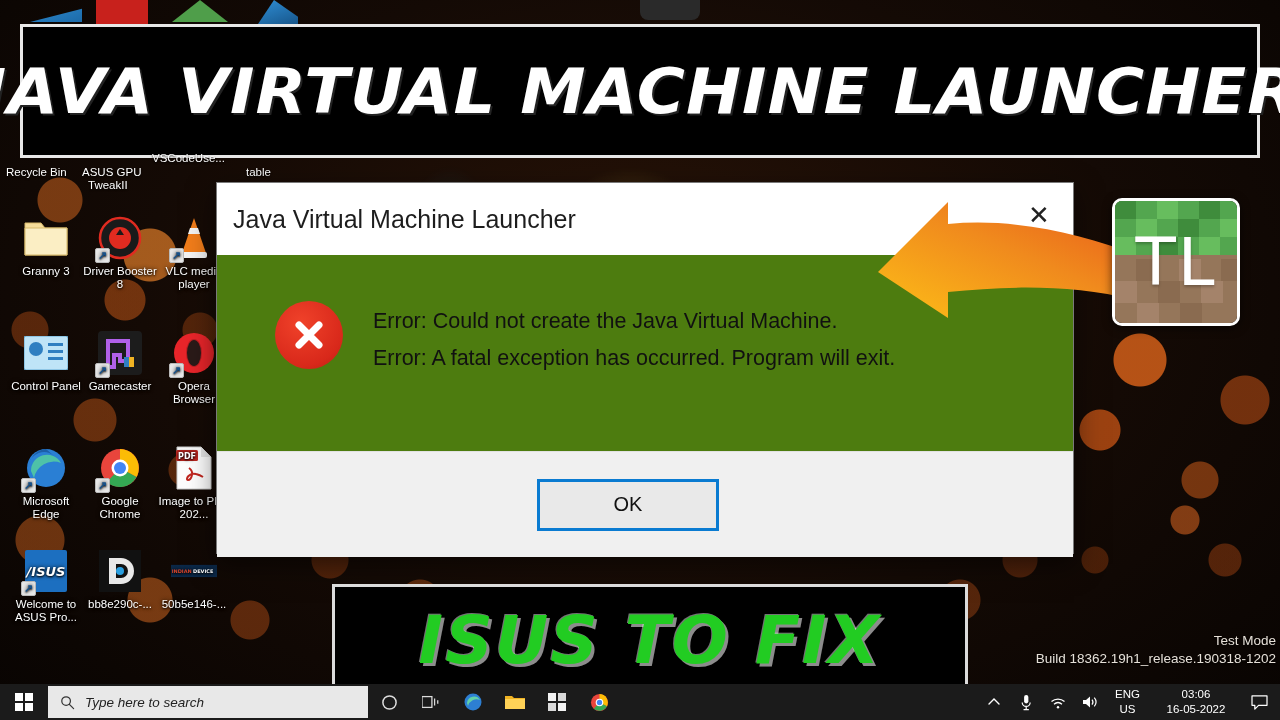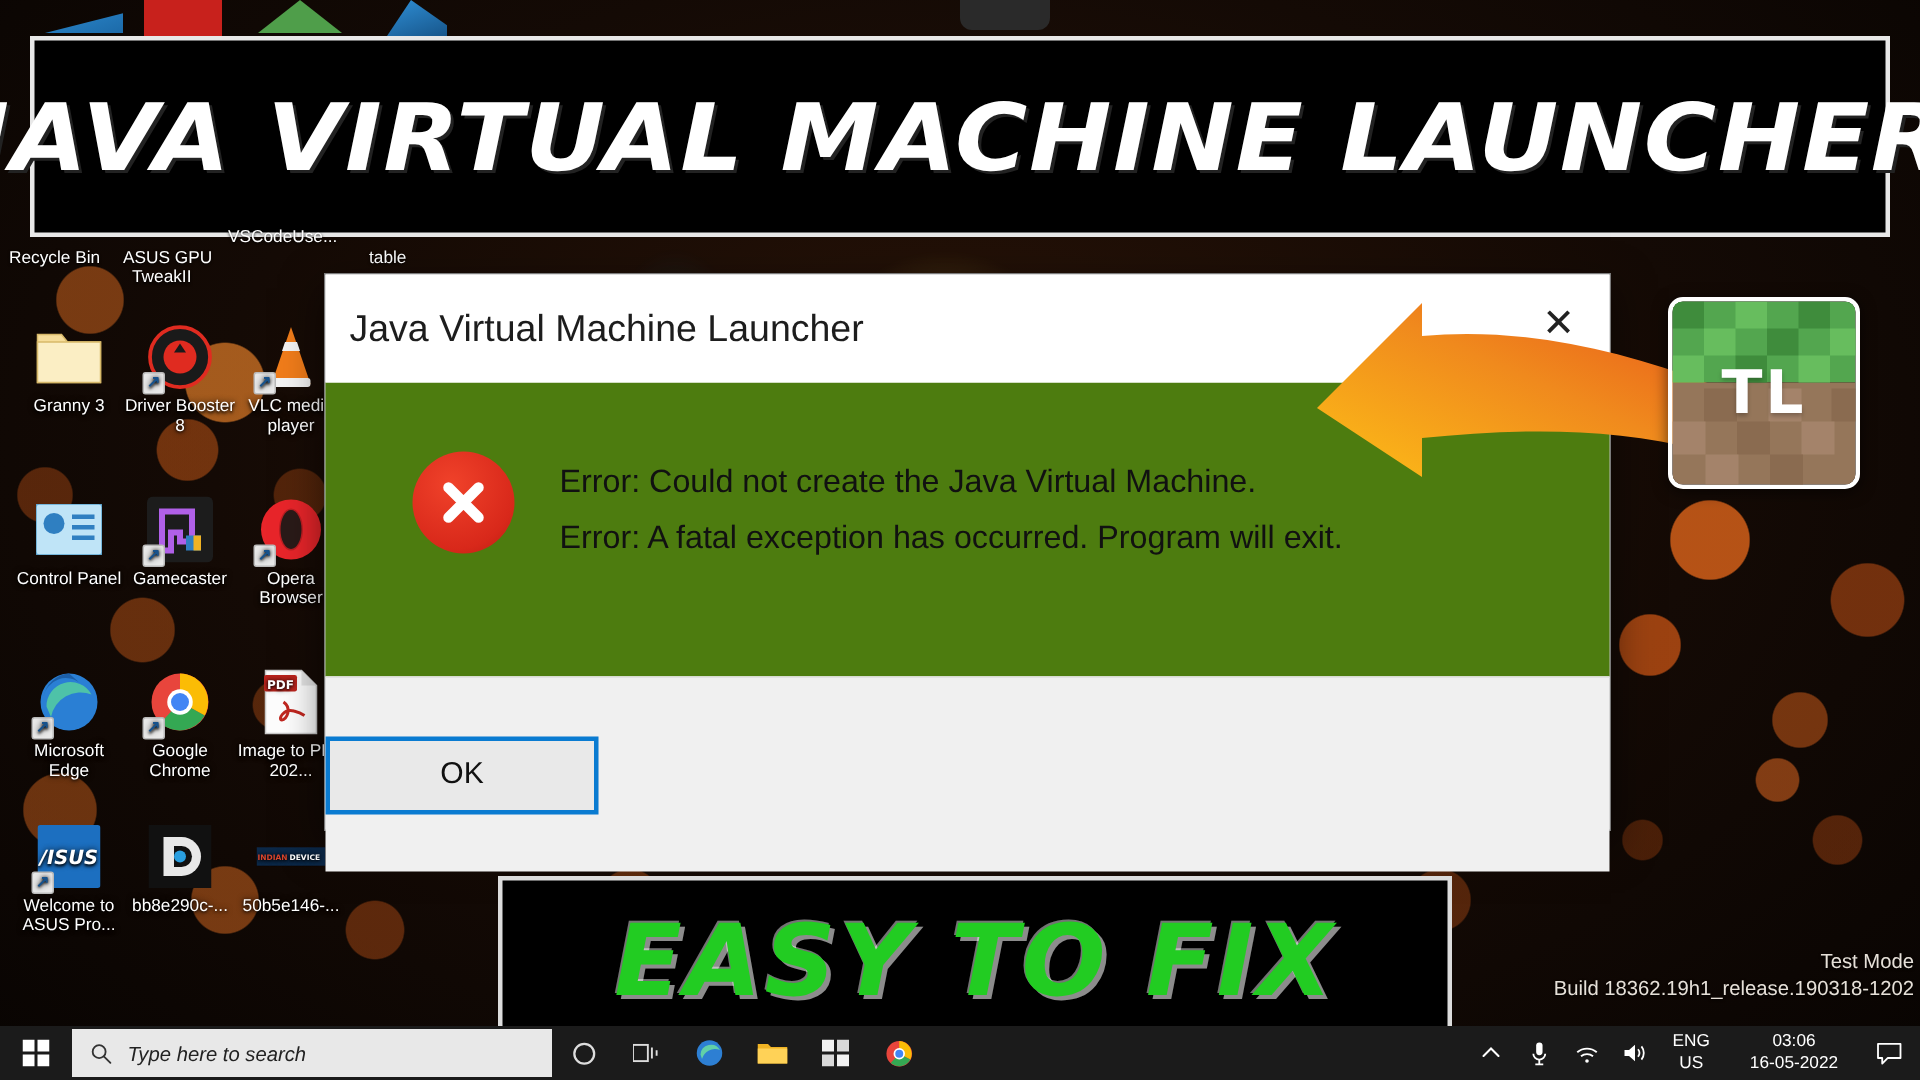--- a/index.html
+++ b/index.html
@@ -133,22 +133,22 @@
     display: flex; align-items: center; justify-content: center; flex: none;
     margin-top: 2px;
   }
   #error-icon svg { display: block; }
   #error-msgs { margin-left: 30px; padding-top: 4px; }
   #error-msgs div {
     font-size: 21.5px; color: #111; line-height: 37px;
     font-family: "Liberation Sans", sans-serif; white-space: nowrap;
   }
   #dialog-footer {
-    height: 130px; background: #f0f0f0; border-top: 1px solid #e2e2e2;
-    display: flex; align-items: center; justify-content: flex-start;
+    height: 106px; background: #f0f0f0; border-top: 1px solid #e2e2e2;
+    display: flex; align-items: center; justify-content: center;
     padding-right: 34px;
   }
   #ok-button {
     width: 182px; height: 52px; background: #e9e9e9;
     border: 3px solid #0a7bd1; color: #111; font-size: 20px;
     font-family: "Liberation Sans", sans-serif; cursor: pointer;
   }
 
   
   #callout-arrow { position: absolute; left: 862px; top: 196px; width: 280px; height: 130px; z-index: 35; }
@@ -157,21 +157,21 @@
   #tl-icon {
     position: absolute; left: 1112px; top: 198px; width: 128px; height: 128px;
     border: 3px solid #fff; border-radius: 10px; overflow: hidden; z-index: 36;
     box-shadow: 0 2px 10px rgba(0,0,0,.6);
   }
   #tl-icon .grass { position: absolute; inset: 0 0 56% 0; background: #53a64f; }
   #tl-icon .dirt { position: absolute; inset: 44% 0 0 0; background: #95765a; }
   #tl-icon .px { position: absolute; }
   #tl-text {
     position: absolute; inset: 0; display: flex; align-items: center; justify-content: center;
-    color: #fff; font-size: 40px; font-weight: bold; letter-spacing: 2px;
+    color: #fff; font-size: 66px; font-weight: normal; letter-spacing: 2px;
     font-family: "DejaVu Sans", sans-serif; text-shadow: 0 2px 3px rgba(0,0,0,.25);
   }
 
   
   #watermark {
     position: absolute; right: 4px; bottom: 52px; text-align: right;
     color: #e6e0d8; font-size: 13.5px; line-height: 18px;
     font-family: "Liberation Sans", sans-serif;
     text-shadow: 0 1px 2px rgba(0,0,0,.9); white-space: nowrap; z-index: 20;
   }
@@ -424,21 +424,21 @@
     <div class="px" style="left:65px;top:102px;width:22px;height:22px;background:#8a6b50;"></div>
     <div id="tl-text">TL</div>
   </div>
 
   <div id="watermark">
     <div>Test Mode</div>
     <div>Build 18362.19h1_release.190318-1202</div>
   </div>
 
   <div id="bottom-banner">
-    <div id="bottom-banner-text">EASY TO FIX</div>
+    <div id="bottom-banner-text">ISUS TO FIX</div>
   </div>
 
   <div id="taskbar">
     <div id="start-button">
       <svg width="18" height="18" viewBox="0 0 18 18">
         <rect x="0" y="0" width="8" height="8" fill="#fff"></rect>
         <rect x="10" y="0" width="8" height="8" fill="#fff"></rect>
         <rect x="0" y="10" width="8" height="8" fill="#fff"></rect>
         <rect x="10" y="10" width="8" height="8" fill="#fff"></rect>
       </svg>

